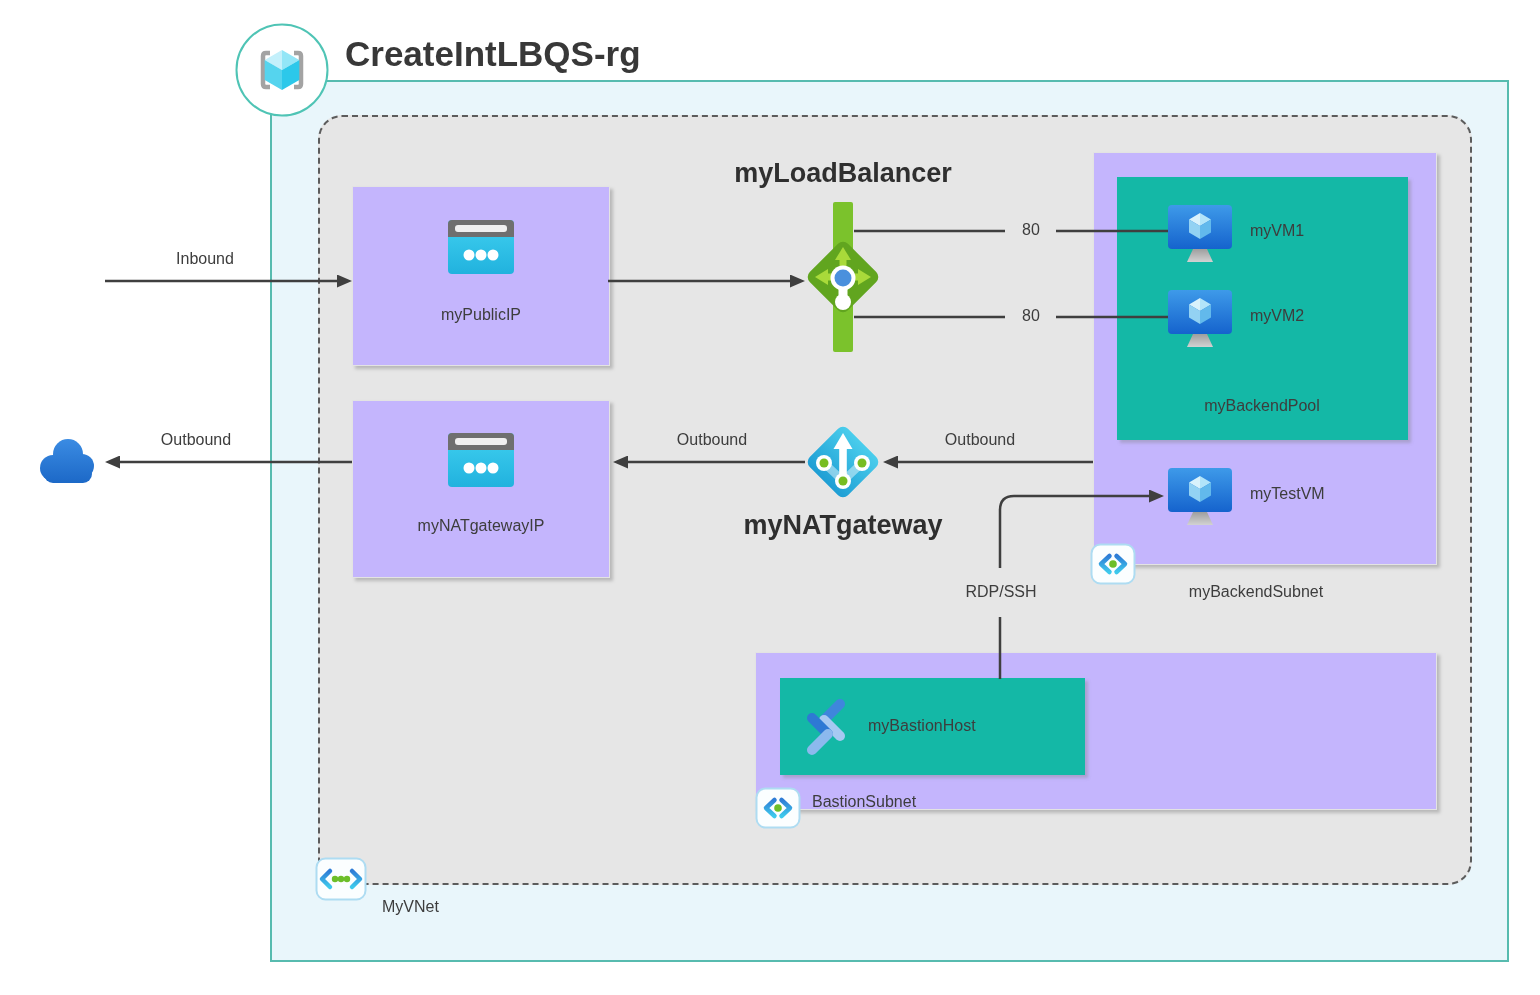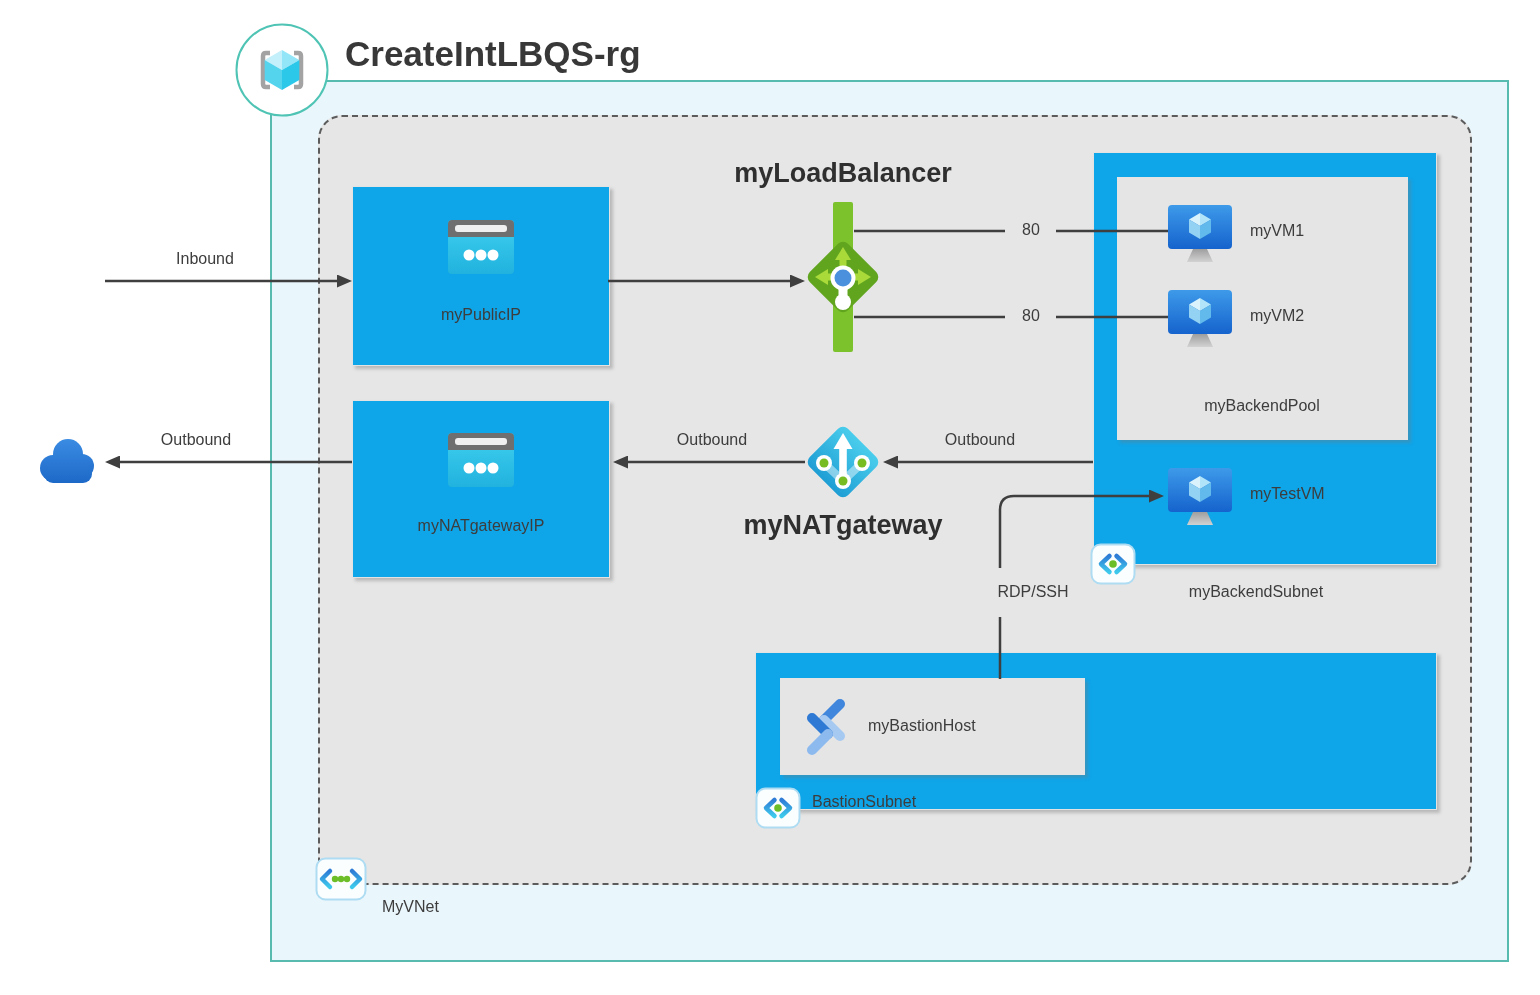--- a/index.html
+++ b/index.html
@@ -1,22 +1,22 @@
 <!DOCTYPE html>
 <html><head>
 <meta charset="utf-8">
 <style>
   html,body{margin:0;padding:0;background:#ffffff;}
   #stage{position:relative;width:1540px;height:995px;background:#ffffff;overflow:hidden;
          font-family:"Liberation Sans","DejaVu Sans",sans-serif;color:#3d3d3d;}
   .abs{position:absolute;}
   .vnet-box{background:#e9f6fb;border:2px solid #57bbaf;}
   .gray-box{background:#e6e6e6;border:2.5px dashed #5c5c5c;border-radius:24px;}
-  .white-box{background:#0ea5e9;border:1px solid #e3e3e3;box-shadow:3px 3px 3px rgba(120,120,120,0.40);text-decoration:underline;}
-  .blue-box{background:#e5e5e5;box-shadow:3px 3px 3px rgba(120,120,120,0.35);}
+  .white-box{background:#c4b5fd;border:1px solid #e3e3e3;box-shadow:3px 3px 3px rgba(120,120,120,0.40);text-decoration:underline;}
+  .blue-box{background:#14b8a6;box-shadow:3px 3px 3px rgba(120,120,120,0.35);}
   .nlabel{font-size:16px;color:#3d3d3d;white-space:nowrap;}
   .blabel{font-size:27px;font-weight:bold;color:#2f2f2f;white-space:nowrap;}
   .rg-title{font-size:35px;font-weight:bold;color:#383838;white-space:nowrap;}
   .cc{transform:translate(-50%,-50%);}
   .cx{transform:translateX(-50%);}
   .cy{transform:translateY(-50%);}
   svg{display:block;}
   #connectors{position:absolute;left:0;top:0;pointer-events:none;}
 </style>
 </head>
@@ -237,15 +237,15 @@
     <circle cx="46" cy="29" r="12" fill="url(#cloudG)"></circle>
     <rect x="8" y="28" width="48" height="18" rx="9" fill="url(#cloudG)"></rect>
   </svg>
 
   <div class="abs nlabel cc" style="left:205px;top:259px;">Inbound</div>
   <div class="abs nlabel cc" style="left:196px;top:440px;">Outbound</div>
   <div class="abs nlabel cc" style="left:712px;top:440px;">Outbound</div>
   <div class="abs nlabel cc" style="left:980px;top:440px;">Outbound</div>
   <div class="abs nlabel cc" style="left:1031px;top:230px;">80</div>
   <div class="abs nlabel cc" style="left:1031px;top:316px;">80</div>
-  <div class="abs nlabel cc" style="left:1001px;top:592px;margin-left:32px;">RDP/SSH</div>
+  <div class="abs nlabel cc" style="left:1001px;top:592px;">RDP/SSH</div>
 
 </div>
 
 </body></html>

